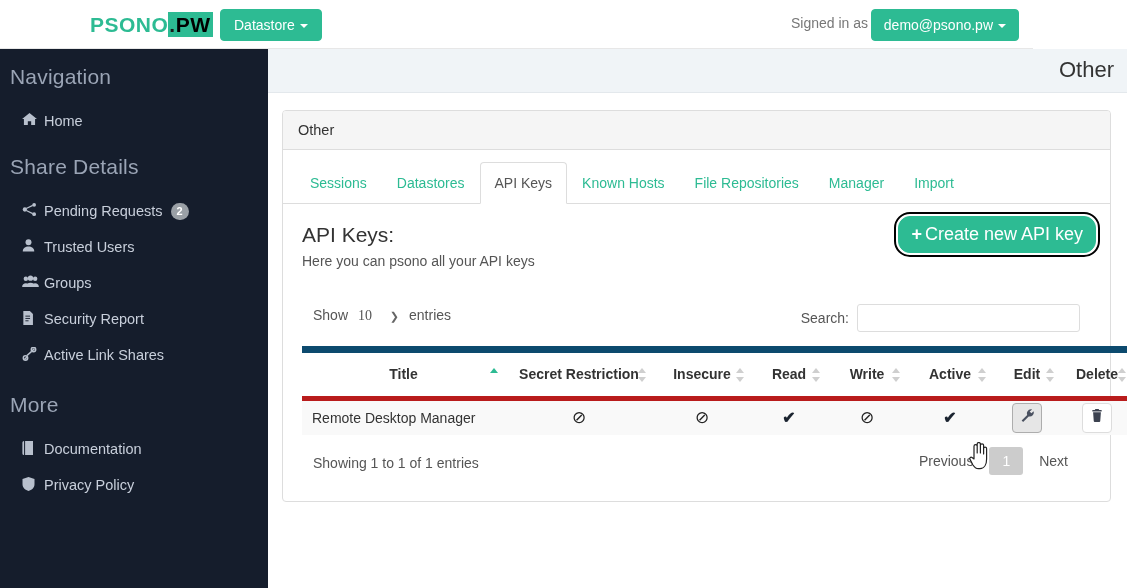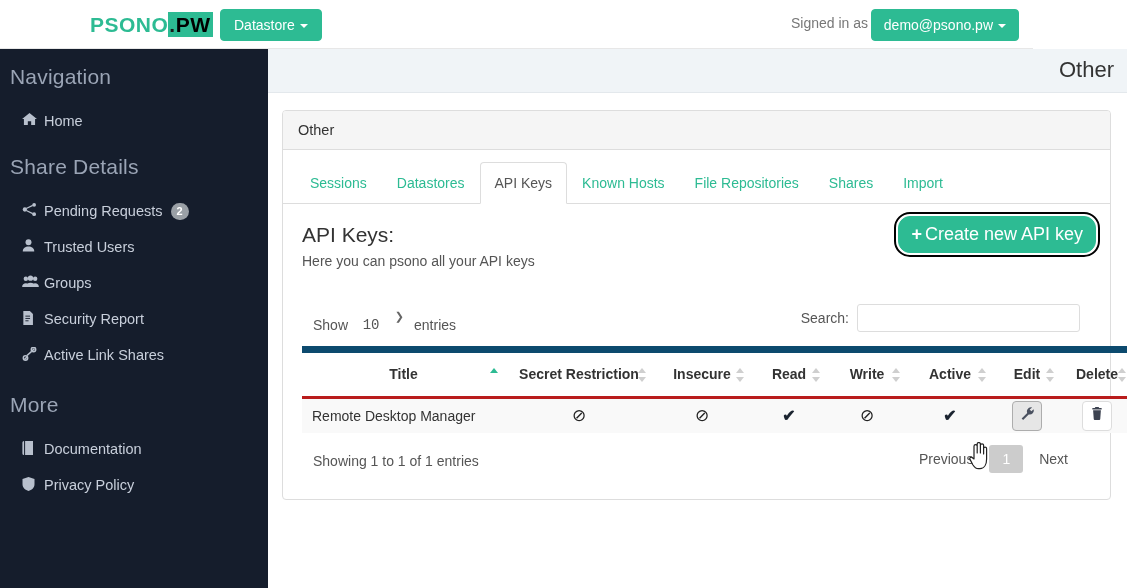--- a/index.html
+++ b/index.html
@@ -211,28 +211,27 @@
   .dt-length {
     font-size: 14px; color: #555555;
     display: flex; align-items: center;
     position: absolute; left: 11px; top: 0;
   }
   .dt-length label { display: flex; align-items: center; white-space: nowrap; }
   .dt-select {
     appearance: none; -webkit-appearance: none;
     border: none;
     background: transparent;
-    font-family: Liberation Mono, monospace;
+    font-family: Liberation Serif, serif;
     font-size: 14px;
     color: #555555;
-    margin: 10px 4px;
+    margin: 0 4px;
     padding: 0 26px 0 6px;
     height: 22px;
     cursor: pointer;
-    text-align: center;
   }
   .sel-wrap { position: relative; display: inline-block; }
   .sel-chev {
     position: absolute; right: 10px; top: 6px;
     pointer-events: none;
     color: #666666; font-size: 11px;
   }
   .dt-filter {
     position: absolute; right: 11px; top: 0;
     font-size: 14px; color: #555555;
@@ -287,21 +286,21 @@
     position: absolute; left: 0;
   }
   .sorter i.up   { border-bottom: 5px solid #cfcfcf; top: 1px; }
   .sorter i.down { border-top: 5px solid #cfcfcf; bottom: 1px; }
   .sorter.asc i.up { border-bottom-color: #2dbb93; }
 
   table.dt tbody td {
     padding: 2px 10px;
     font-size: 14px;
     color: #333333;
-    border-top: 3px solid #b91c1c;
+    border-top: 5px solid #b91c1c;
     vertical-align: middle;
     line-height: 20px;
   }
   table.dt tbody tr { background: #f9f9f9; }
   table.dt tbody td.c { text-align: center; }
   .ban   { font-size: 17px; color: #222222; }
   .check { font-size: 16px; color: #1b2430; font-weight: bold; }
 
   .icon-btn {
     width: 30px; height: 30px;
@@ -476,21 +475,21 @@
     <div class="panel-heading">Other</div>
 
     <div class="panel-body">
 
       <div class="tabs">
         <div class="tab">Sessions</div>
         <div class="tab">Datastores</div>
         <div class="tab active">API Keys</div>
         <div class="tab">Known Hosts</div>
         <div class="tab">File Repositories</div>
-        <div class="tab">Shares</div>
+        <div class="tab">Manager</div>
         <div class="tab">Import</div>
       </div>
 
       <div class="tabcontent">
 
         <h3 class="api-title">API Keys:</h3>
         <p class="api-sub">Here you can psono all your API keys</p>
 
         <button class="btn-create">
           <span class="plus">+</span><span>Create new API key</span>

